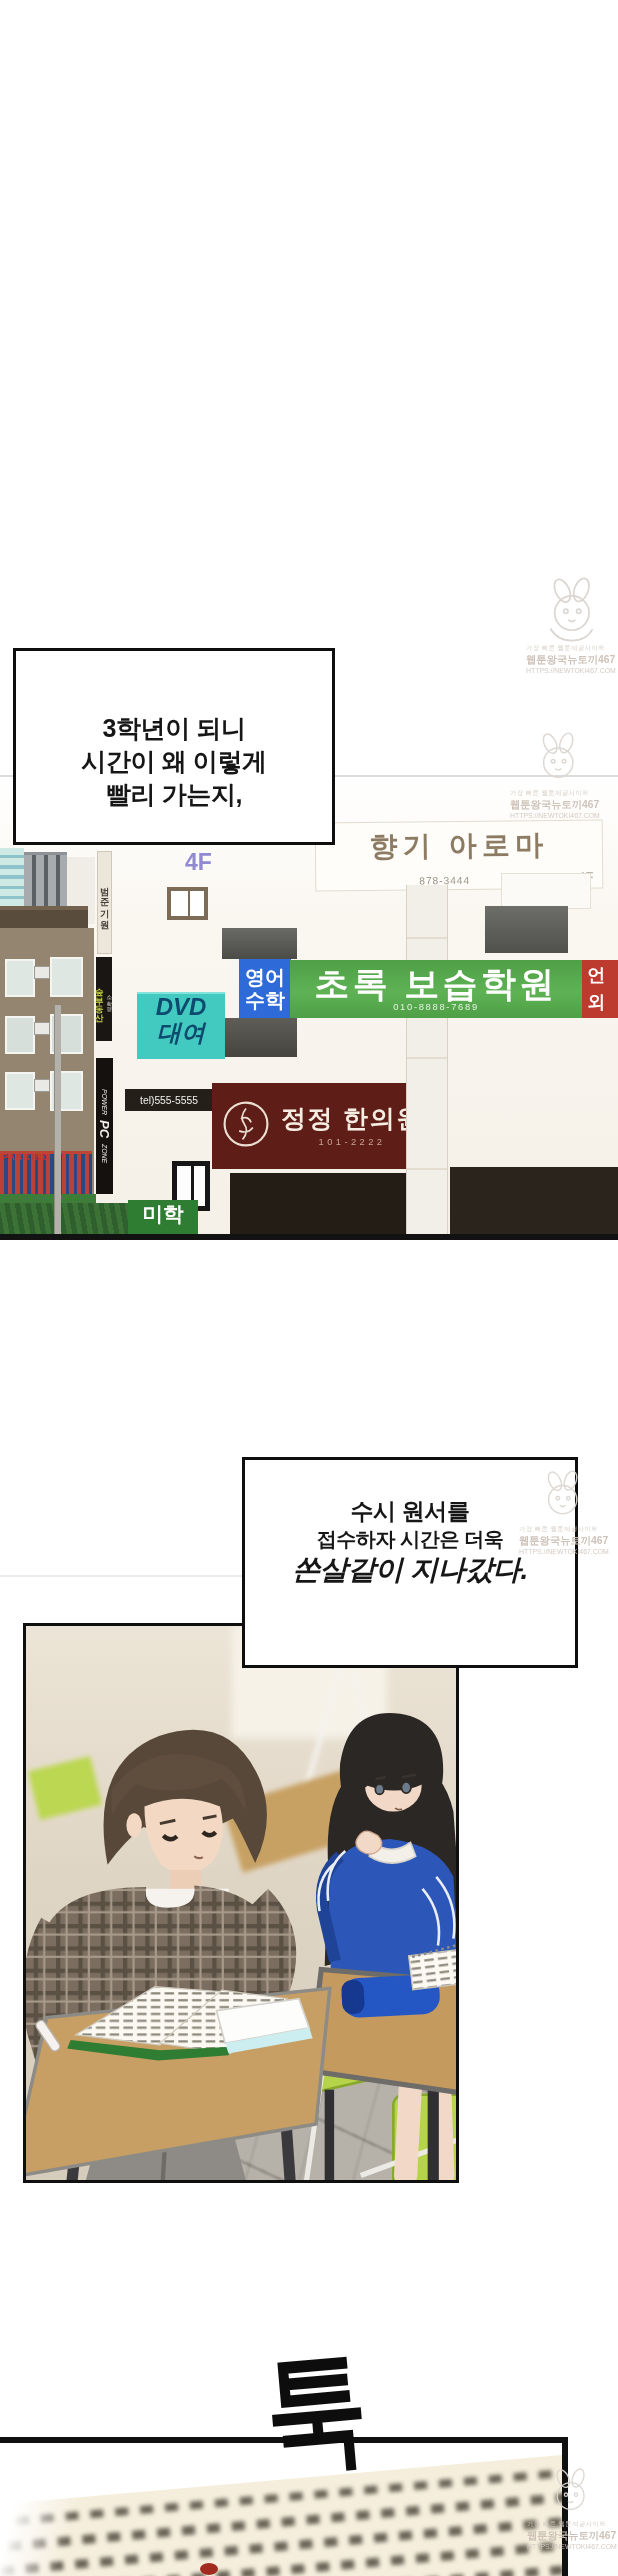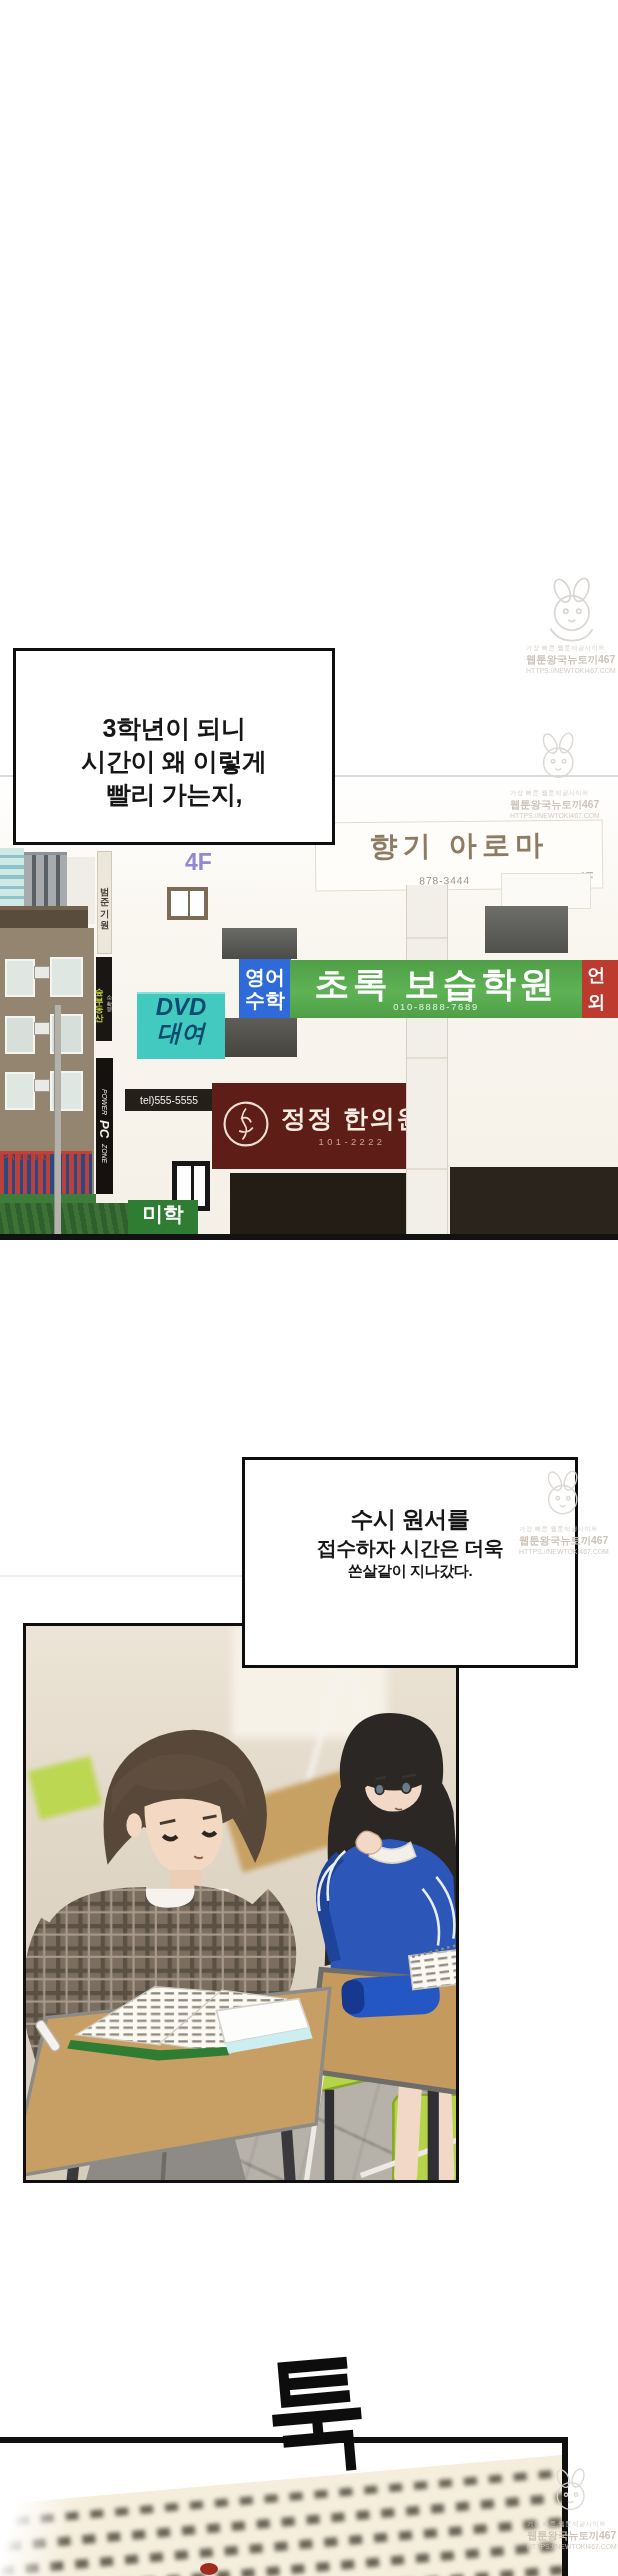--- a/index.html
+++ b/index.html
@@ -174,21 +174,21 @@
   </svg>
   <div class="l1">가장 빠른 웹툰제공사이트</div>
   <div class="l2">웹툰왕국뉴토끼467</div>
   <div class="l3">HTTPS://NEWTOKI467.COM</div>
 </div>
 
 <div class="abs" style="left:0;top:1575px;width:245px;height:1.7px;background:#ececec;z-index:1;"></div>
 <div class="nbox abs" style="left:242px;top:1457px;width:336px;height:211px;padding-bottom:40px;">
   <div class="line" style="font-size:23px;">수시 원서를</div>
   <div class="line" style="font-size:20px;">접수하자 시간은 더욱</div>
-  <div class="line" style="font-size:15px;">쏜살같이 지나갔다.</div>
+  <div class="line" style="font-size:28px;font-style:italic;">쏜살같이 지나갔다.</div>
 </div>
 
 <div class="wm abs" style="left:519px;top:1470px;width:86px;">
   <svg width="52" height="55" viewBox="0 0 72 78" style="display:block;margin:0 auto;">
     <g fill="none" stroke="#dbd6d1" stroke-width="2">
       <ellipse cx="26" cy="16" rx="8" ry="14" transform="rotate(-25 26 16)"></ellipse>
       <ellipse cx="48" cy="15" rx="8" ry="14" transform="rotate(20 48 15)"></ellipse>
       <circle cx="37" cy="42" r="20"></circle>
       <circle cx="30" cy="40" r="2.5"></circle>
         <circle cx="45" cy="40" r="2.5"></circle>

